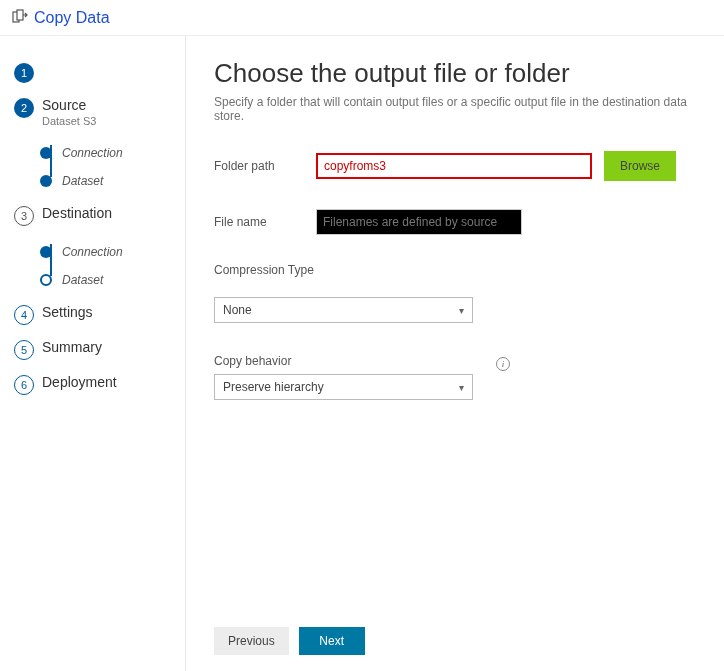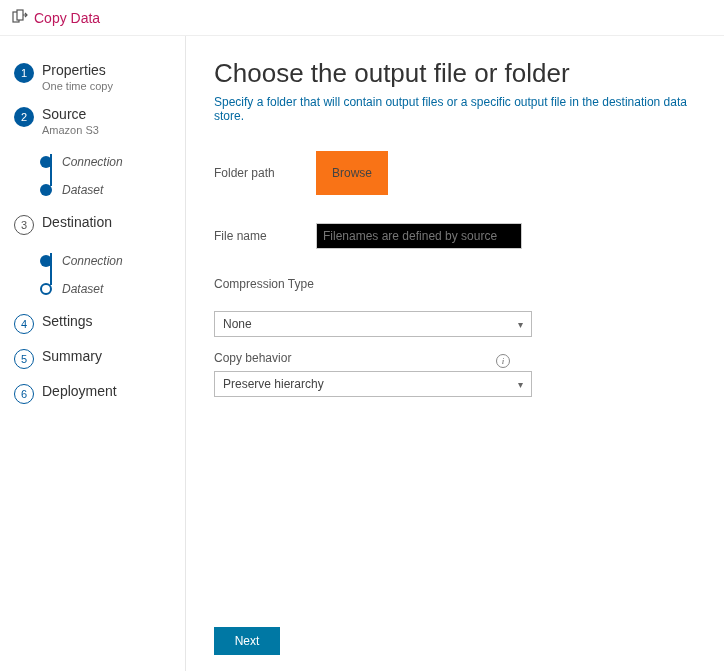--- a/index.html
+++ b/index.html
@@ -1,21 +1,21 @@
 <!DOCTYPE html>
 <html><head>
 <meta charset="utf-8">
 <style>
   * { box-sizing: border-box; margin: 0; padding: 0; font-family: "Segoe UI", Arial, sans-serif; }
   body { background: #ffffff; color: #333; font-size: 13px; width: 724px; height: 671px; overflow: hidden; display: flex; flex-direction: column; }
 
   
   .header-bar { height: 36px; display: flex; align-items: center; padding: 0 12px; border-bottom: 1px solid #eee; color: #444; }
   .header-bar .icon { margin-right: 6px; font-size: 14px; color: #555; }
-  .header-bar .title { font-size: 14px; color: #be185d; }
+  .header-bar .title { font-size: 16px; color: #1d4ed8; }
 
   .main { flex: 1; display: flex; }
 
   
   .sidebar { width: 186px; border-right: 1px solid #e6e6e6; padding-top: 20px; }
   .step { display: flex; align-items: flex-start; padding: 6px 14px 8px 14px; }
   .step-circle { width: 20px; height: 20px; border-radius: 50%; display: flex; align-items: center; justify-content: center; font-size: 11px; flex-shrink: 0; margin-right: 8px; margin-top: 1px; }
   .step-circle.filled { background: #005a9e; color: #fff; }
   .step-circle.outline { border: 1.5px solid #555; color: #555; background: #fff; }
   .step-circle.outline-blue { border: 1.5px solid #005a9e; color: #005a9e; background: #fff; }
@@ -25,32 +25,32 @@
   .substeps { margin-left: 22px; position: relative; padding: 4px 0 4px 18px; font-style: italic; }
   .substeps::before { content: ""; position: absolute; left: 28px; top: 10px; bottom: 22px; width: 2px; background: #005a9e; }
   .substep { display: flex; align-items: center; height: 28px; font-size: 12px; color: #555; position: relative; }
   .substep .dot { width: 12px; height: 12px; border-radius: 50%; margin-right: 10px; position: relative; z-index: 1; }
   .substep .dot.filled { background: #005a9e; }
   .substep .dot.outline { border: 2px solid #005a9e; background: #fff; }
 
   
   .content { flex: 1; padding: 22px 28px; position: relative; }
   h1 { font-size: 26px; font-weight: 400; color: #333; margin-bottom: 6px; }
-  .desc { font-size: 12px; color: #0369a1; margin-bottom: 28px; }
+  .desc { font-size: 12px; color: #737373; margin-bottom: 28px; }
 
   .form-row { display: flex; align-items: center; margin-bottom: 28px; }
   .form-row > label { width: 102px; font-size: 12px; color: #555; flex-shrink: 0; }
   .form-row .field-wrap { flex: 1; display: flex; align-items: center; gap: 12px; }
   input[type=text] { height: 26px; border: 1px solid #bbb; padding: 0 6px; font-size: 12px; color: #333; width: 276px; }
   input[type=text].highlighted { border: 2px solid #d80000; color: #c00; }
   input[type=text]:disabled { background: #000000; color: #aaa; border: 1px solid #ccc; width: 206px; }
-  .browse-btn { height: 44px; width: 72px; background: #f97316; border: none; font-size: 12px; color: #444; cursor: pointer; }
+  .browse-btn { height: 30px; width: 72px; background: #84cc16; border: none; font-size: 12px; color: #444; cursor: pointer; }
 
   .group-label { font-size: 12px; color: #555; margin-bottom: 20px; display: flex; align-items: center; gap: 6px; }
-  .select-box { width: 318px; height: 26px; border: 1px solid #bbb; display: flex; align-items: center; justify-content: space-between; padding: 0 8px; font-size: 12px; color: #444; background: #fff; cursor: pointer; margin-bottom: 14px; }
+  .select-box { width: 259px; height: 26px; border: 1px solid #bbb; display: flex; align-items: center; justify-content: space-between; padding: 0 8px; font-size: 12px; color: #444; background: #fff; cursor: pointer; margin-bottom: 31px; }
   .select-box .caret { font-size: 10px; color: #666; }
   .info-icon { width: 14px; height: 14px; border: 1px solid #888; border-radius: 50%; display: inline-flex; align-items: center; justify-content: center; font-size: 9px; color: #666; font-style: italic; font-family: Georgia, serif; margin-left: auto; margin-right: 0; }
   .cb-row { display: flex; align-items: center; gap: 8px; width: 296px; }
 
   
   .footer { position: absolute; bottom: 16px; left: 28px; display: flex; gap: 10px; }
   .btn { height: 28px; min-width: 66px; padding: 0 14px; border: none; font-size: 12px; cursor: pointer; }
   .btn.secondary { background: #ececec; color: #444; }
   .btn.primary { background: #0078a4; color: #fff; }
 </style>
@@ -67,31 +67,27 @@
   </span>
   <span class="title">Copy Data</span>
 </div>
 
 <div class="main">
 
   <div class="sidebar">
 
     <div class="step">
       <div class="step-circle filled">1</div>
-      <div class="step-text">
-        <div class="label">Properties</div>
-        <div class="sub">One time copy</div>
-      </div>
     </div>
 
     <div class="step">
       <div class="step-circle filled">2</div>
       <div class="step-text">
         <div class="label">Source</div>
-        <div class="sub">Amazon S3</div>
+        <div class="sub">Dataset S3</div>
       </div>
     </div>
     <div class="substeps">
       <div class="substep">
         <div class="dot filled"></div>
         <span>Connection</span>
       </div>
       <div class="substep">
         <div class="dot filled"></div>
         <span>Dataset</span>
@@ -138,20 +134,21 @@
 
   </div>
 
   <div class="content">
     <h1>Choose the output file or folder</h1>
     <p class="desc">Specify a folder that will contain output files or a specific output file in the destination data store.</p>
 
     <div class="form-row">
       <label>Folder path</label>
       <div class="field-wrap">
+        <input type="text" class="highlighted" value="copyfroms3" style="">
         <button class="browse-btn">Browse</button>
       </div>
     </div>
 
     <div class="form-row">
       <label>File name</label>
       <div class="field-wrap">
         <input type="text" disabled="" placeholder="Filenames are defined by source" style="">
       </div>
     </div>
@@ -165,17 +162,18 @@
     <div class="cb-row">
       <div class="group-label" style="margin-bottom:6px;">Copy behavior</div>
       <span class="info-icon">i</span>
     </div>
     <div class="select-box">
       <span>Preserve hierarchy</span>
       <span class="caret">▾</span>
     </div>
 
     <div class="footer">
+      <button class="btn secondary">Previous</button>
       <button class="btn primary">Next</button>
     </div>
   </div>
 
 </div>
 
 </body></html>

